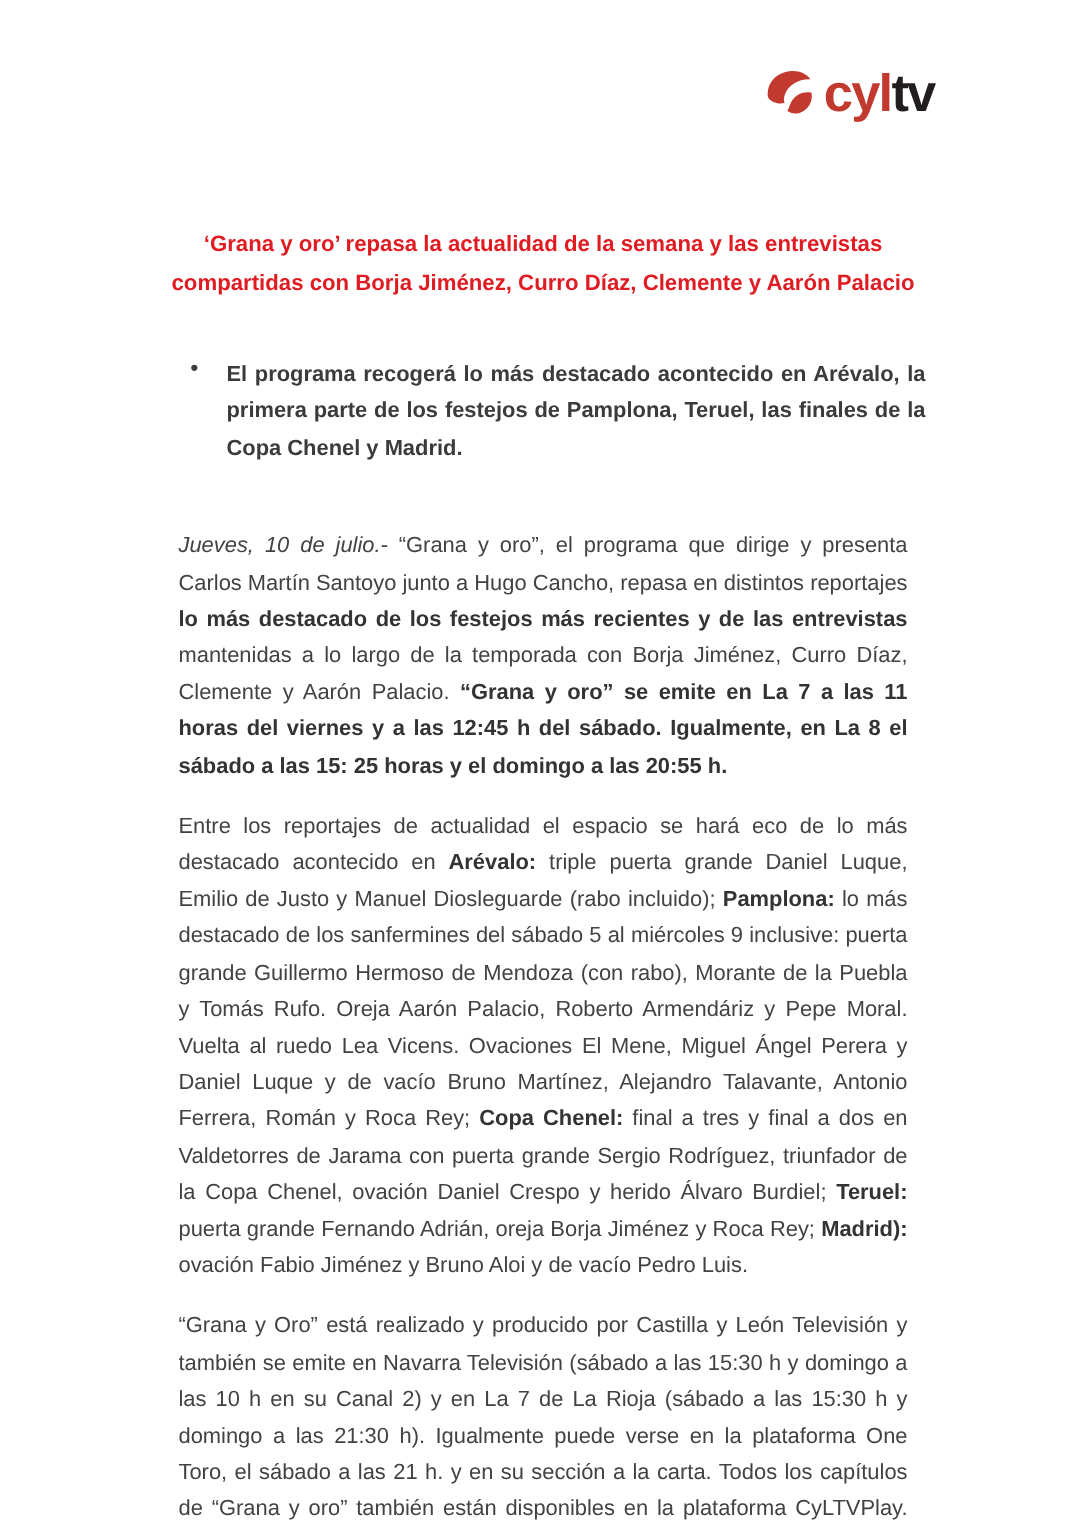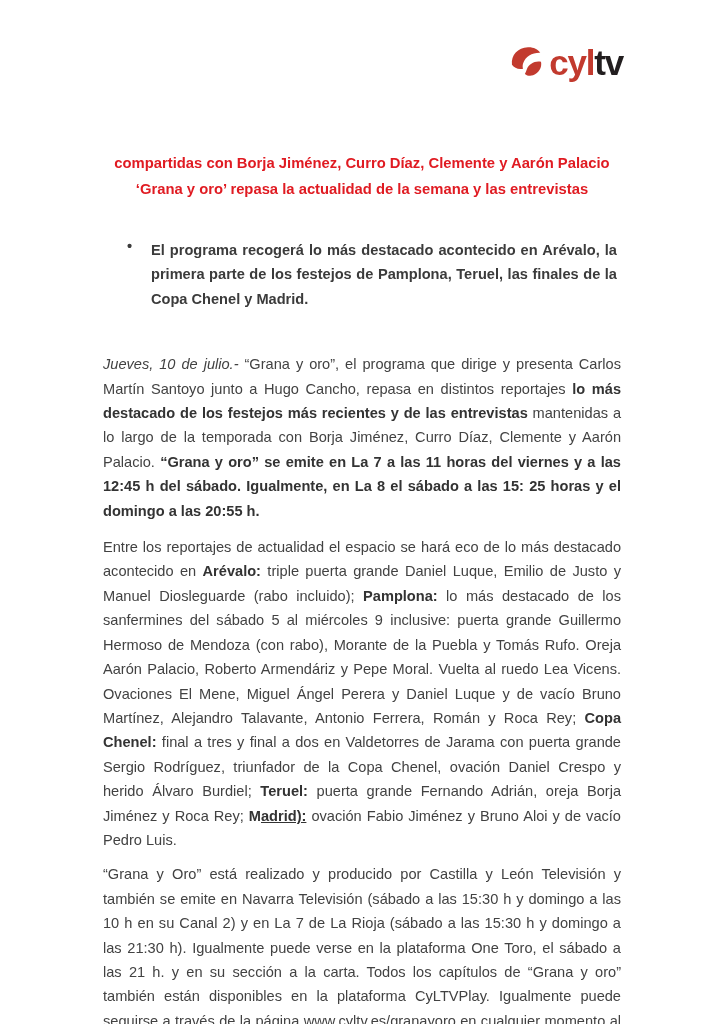--- a/index.html
+++ b/index.html
@@ -62,49 +62,49 @@
     width: 20px;
     flex: 0 0 20px;
   }
   .bullet-row .bullet-text {
     flex: 1;
     margin: 4px;
     text-align: justify;
   }
 
   .para {
-    margin: 0;
+    margin: 16px;
     text-align: justify;
   }
   .p1 { margin-top: 37px; }
   .p2 { margin-top: 12px; }
   .p3 { margin-top: 10px; text-align-last: justify; }
 
   .seg-i  { font-style: italic; }
   .seg-b  { font-weight: bold; color: #333333; }
-  .seg-bu { font-weight: bold; color: #333333; text-decoration: underline; }
+  .seg-bu { font-weight: bold; color: #333333; }
 </style>
 </head>
 <body>
 
 <div class="page">
 
   <header class="logo">
     <svg width="37" height="37" viewBox="0 0 40 40" aria-hidden="true">
       <path fill="#c23a2e" d="M3.2 22.5 C2 12 9.5 4.2 20.5 3.6 C26 3.3 31.2 5.6 33.8 9.6 C25.2 9.3 17.8 13.6 15.3 20.9 C14.6 23 14.6 25 15.2 26.7 C10.3 27.7 5.6 26.2 3.2 22.5 Z"></path>
       <path fill="#c23a2e" d="M19.3 27.4 C21.6 21.6 27.9 17.9 34.6 19.3 C35.9 25.4 32.3 31.7 26 33.8 C22.6 34.9 19.4 34.2 17.2 32.3 C18.1 30.8 18.8 29.1 19.3 27.4 Z"></path>
     </svg>
     <div class="wordmark"><span class="wm-red">cyl</span><span class="wm-dark">tv</span></div>
   </header>
 
   <main class="content">
 
     <h1 class="title">
+        <span class="tline">‘Grana y oro’ repasa la actualidad de la semana y las entrevistas</span>
         <span class="tline">compartidas con Borja Jiménez, Curro Díaz, Clemente y Aarón Palacio</span>
-        <span class="tline">‘Grana y oro’ repasa la actualidad de la semana y las entrevistas</span>
       </h1>
 
     <div class="bullet-row">
       <span class="marker">•</span>
       <p class="bullet-text">El programa recogerá lo más destacado acontecido en Arévalo, la primera parte de los festejos de Pamplona, Teruel, las finales de la Copa Chenel y Madrid.</p>
     </div>
 
     <p class="para p1"><span class="seg-i">Jueves, 10 de julio.-</span><span> “Grana y oro”, el programa que dirige y presenta Carlos Martín Santoyo junto a Hugo Cancho, repasa en distintos reportajes </span><span class="seg-b">lo más destacado de los festejos más recientes y de las entrevistas</span><span> mantenidas a lo largo de la temporada con Borja Jiménez, Curro Díaz, Clemente y Aarón Palacio. </span><span class="seg-b">“Grana y oro” se emite en La 7 a las 11 horas del viernes y a las 12:45 h del sábado. Igualmente, en La 8 el sábado a las 15: 25 horas y el domingo a las 20:55 h.</span></p>
 
     <p class="para p2"><span>Entre los reportajes de actualidad el espacio se hará eco de lo más destacado acontecido en </span><span class="seg-b">Arévalo:</span><span> triple puerta grande Daniel Luque, Emilio de Justo y Manuel Diosleguarde (rabo incluido); </span><span class="seg-b">Pamplona:</span><span> lo más destacado de los sanfermines del sábado 5 al miércoles 9 inclusive: puerta grande Guillermo Hermoso de Mendoza (con rabo), Morante de la Puebla y Tomás Rufo. Oreja Aarón Palacio, Roberto Armendáriz y Pepe Moral. Vuelta al ruedo Lea Vicens. Ovaciones El Mene, Miguel Ángel Perera y Daniel Luque y de vacío Bruno Martínez, Alejandro Talavante, Antonio Ferrera, Román y Roca Rey; </span><span class="seg-b">Copa Chenel:</span><span> final a tres y final a dos en Valdetorres de Jarama con puerta grande Sergio Rodríguez, triunfador de la Copa Chenel, ovación Daniel Crespo y herido Álvaro Burdiel; </span><span class="seg-b">Teruel:</span><span> puerta grande Fernando Adrián, oreja Borja Jiménez y Roca Rey; </span><span class="seg-b">M</span><span class="seg-bu">adrid):</span><span> ovación Fabio Jiménez y Bruno Aloi y de vacío Pedro Luis.</span></p>

